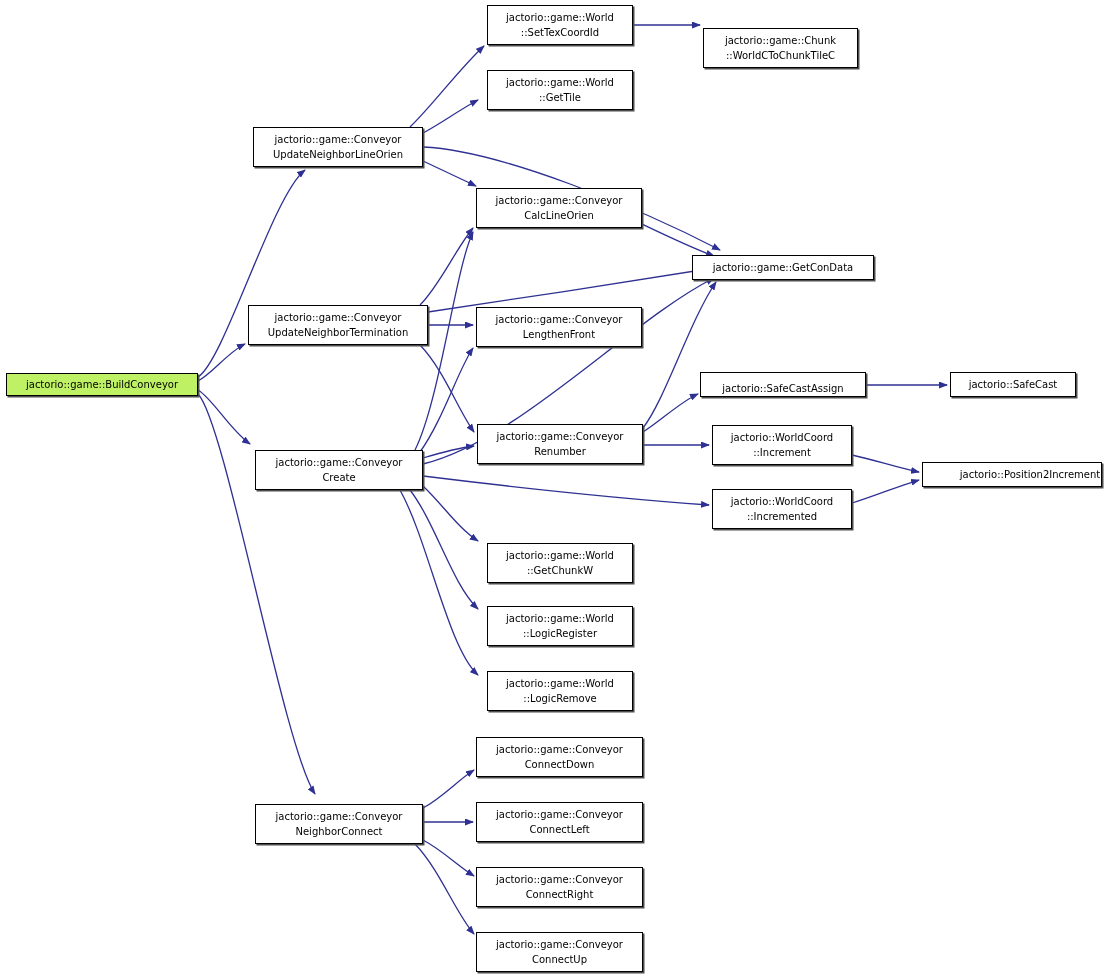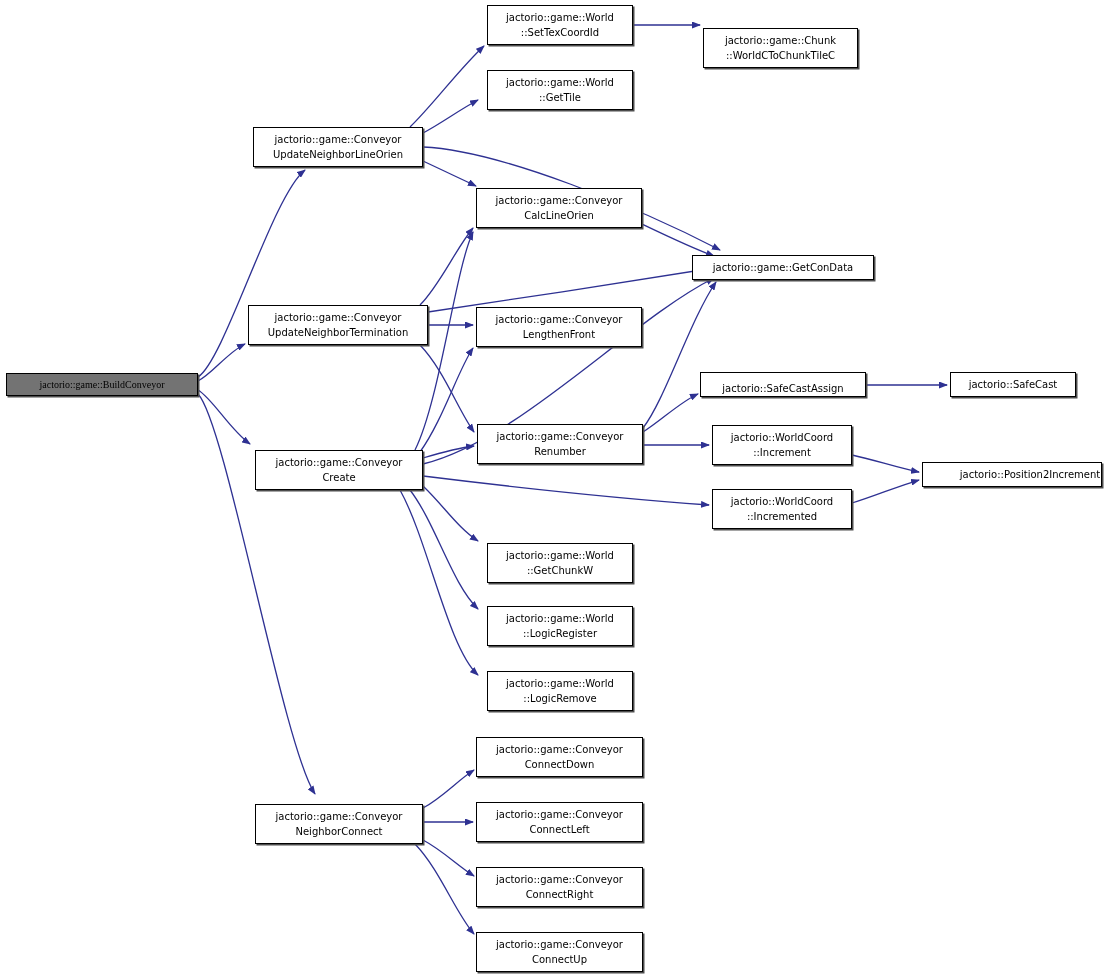--- a/index.html
+++ b/index.html
@@ -3,21 +3,21 @@
 <meta charset="utf-8">
 <style>
   html,body{margin:0;padding:0;background:#ffffff;}
   #canvas{position:relative;width:1109px;height:979px;background:#ffffff;
           font-family:"DejaVu Sans","Liberation Sans",sans-serif;overflow:hidden;}
   #edges{position:absolute;left:0;top:0;width:1109px;height:979px;}
   .node{position:absolute;box-sizing:border-box;border:1px solid #000000;
         background:#ffffff;display:flex;align-items:center;justify-content:center;
         text-align:center;color:#000000;font-size:10px;line-height:15px;
         box-shadow:1.5px 1.5px 0 0 #4d4d4d;}
-  .node.root{background:#737373;font-family:Liberation Serif, serif;}
+  .node.root{background:#bef264;}
   .node span{display:block;padding:0 4px;white-space:pre-line;}
 </style>
 </head>
 <body>
 
 <div id="canvas">
   <svg id="edges" xmlns="http://www.w3.org/2000/svg">
     <defs>
       <marker id="arrow" markerWidth="9" markerHeight="7" refX="8" refY="3.5" orient="auto" markerUnits="userSpaceOnUse">
         <path d="M0,0 L9,3.5 L0,7 z" fill="#2e3192"></path>

